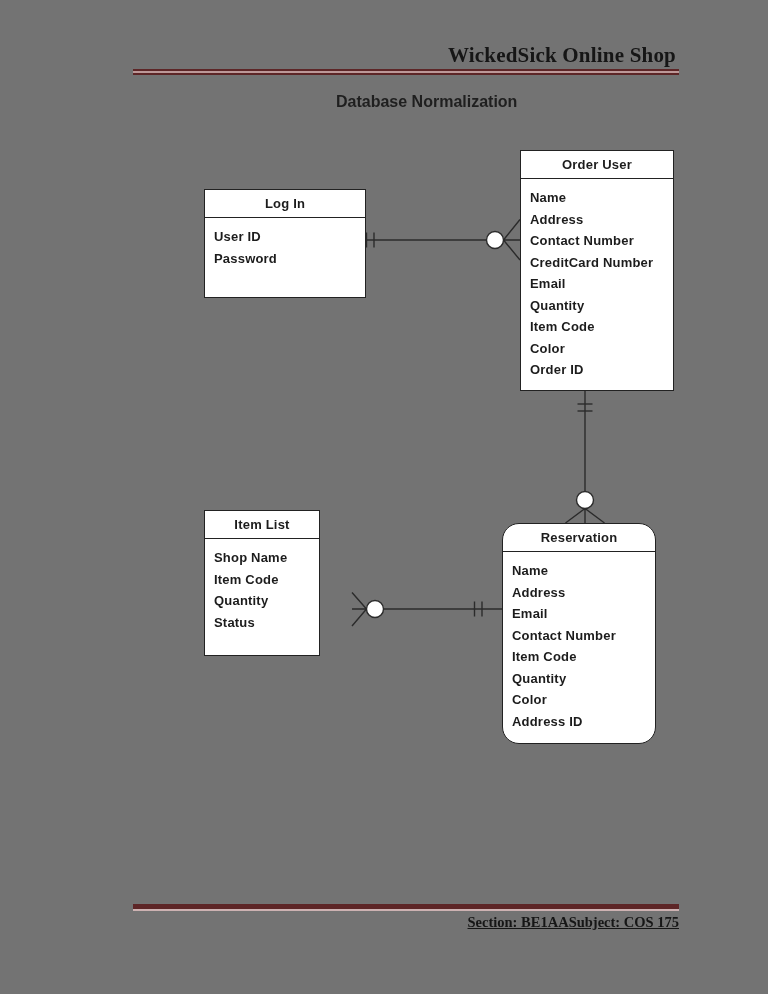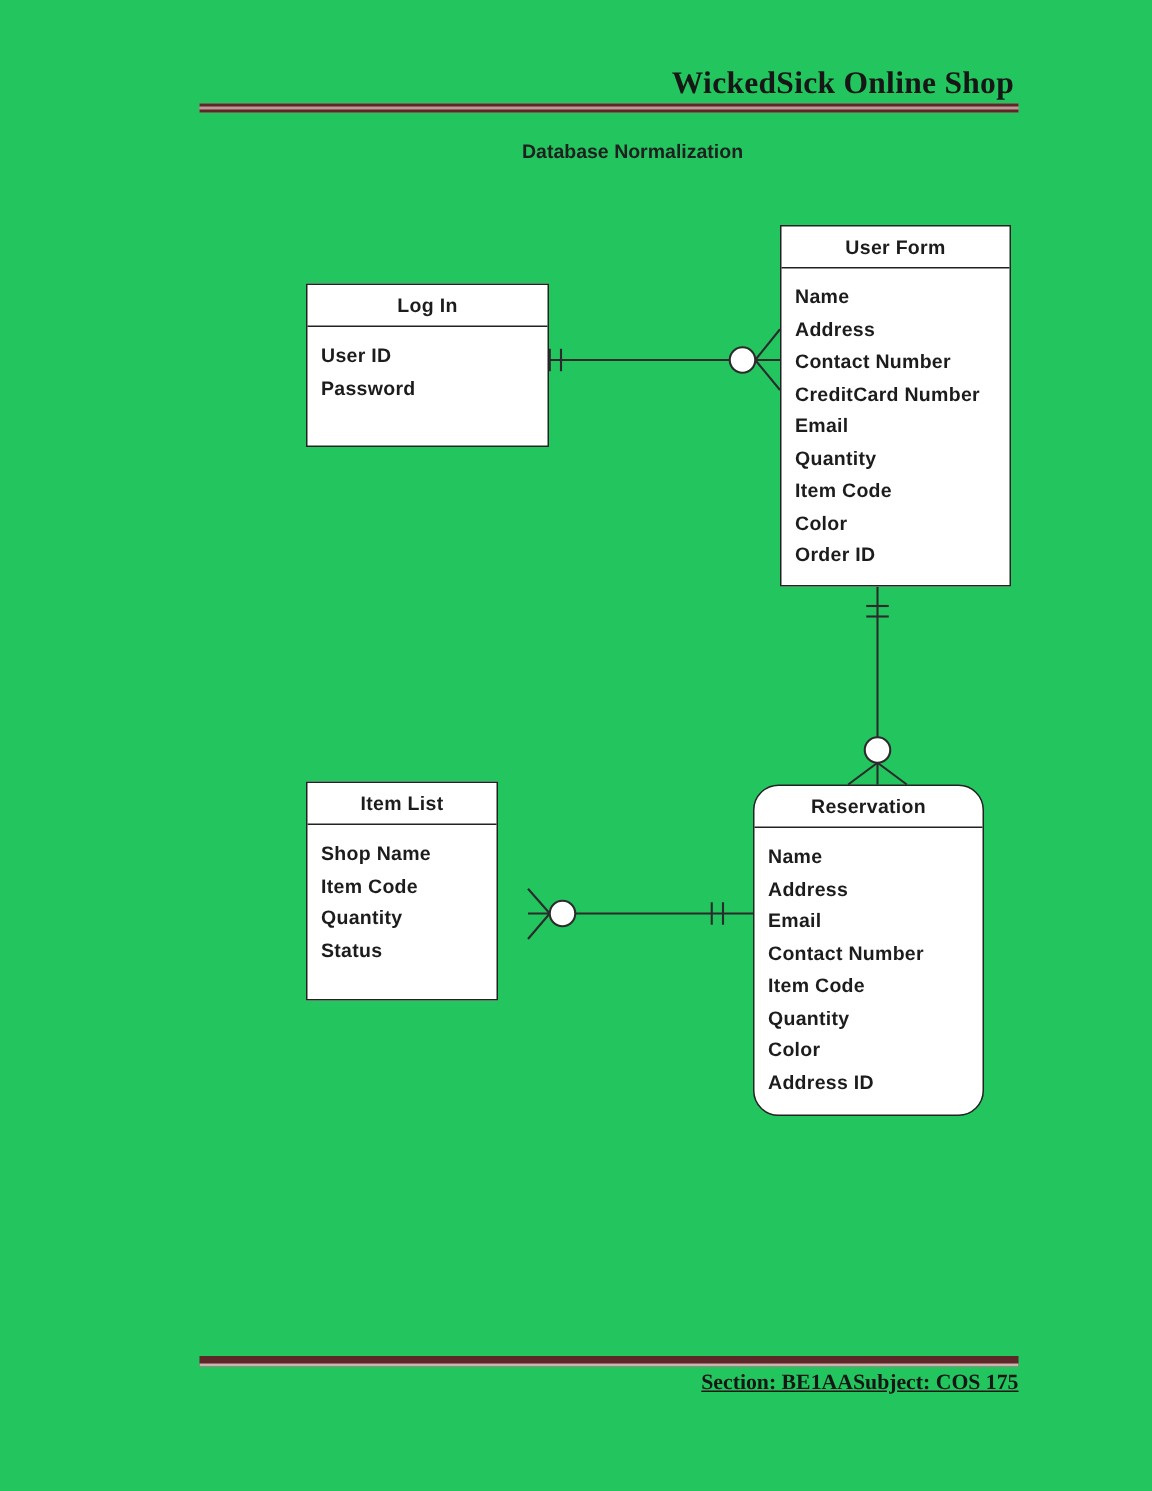--- a/index.html
+++ b/index.html
@@ -1,20 +1,20 @@
 <!DOCTYPE html>
 <html><head>
 <meta charset="utf-8">
 <style>
   html, body { margin: 0; padding: 0; background: #ffffff; }
   .page {
     position: relative;
     width: 768px;
     height: 994px;
-    background: #22c55e;
+    background: #737373;
     font-family: "Liberation Sans", sans-serif;
     color: #1c1c1c;
     overflow: hidden;
   }
 
   
   .header-title {
     position: absolute;
     left: 133px; top: 43px; width: 543px;
     text-align: right;
@@ -27,22 +27,22 @@
   }
   .header-rule {
     position: absolute;
     left: 133px; top: 69px; width: 546px; height: 2px;
     background: #bd9898;
     border-top: 2.5px solid #5d2627;
     border-bottom: 2.5px solid #5d2627;
   }
   .doc-title {
     position: absolute;
-    left: 348px; top: 93px;
-    font-size: 13px;
+    left: 336px; top: 93px;
+    font-size: 16px;
     font-weight: 700;
     color: #1f1f1f;
   }
   .footer-rule {
     position: absolute;
     left: 133px; top: 904px; width: 546px; height: 5px;
     background: #5d2627;
     border-bottom: 2px solid #cdb2b2;
   }
   .footer-row {
@@ -78,21 +78,21 @@
   }
   .attr {
     font-size: 13px;
     font-weight: 700;
     line-height: 21.5px;
     letter-spacing: 0.2px;
     white-space: nowrap;
   }
   #entity-login       { left: 204px; top: 189px; width: 162px; height: 109px; }
   #entity-order-form  { left: 520px; top: 150px; width: 154px; height: 241px; }
-  #entity-item-list   { left: 204px; top: 521px; width: 128px; height: 146px; }
+  #entity-item-list   { left: 204px; top: 510px; width: 116px; height: 146px; }
   #entity-reservation { left: 502px; top: 523px; width: 154px; height: 221px; border-radius: 17px; }
 
   
   .connectors {
     position: absolute;
     left: 0; top: 0;
     width: 768px; height: 994px;
     pointer-events: none;
   }
   .connectors line, .connectors path {
@@ -158,21 +158,21 @@
   <div class="entity" id="entity-login">
     <div class="entity-header">Log In</div>
     <div class="entity-attrs">
 
     <div class="attr">User ID</div>
         <div class="attr">Password</div>
       </div>
   </div>
 
   <div class="entity" id="entity-order-form">
-    <div class="entity-header">User Form</div>
+    <div class="entity-header">Order User</div>
     <div class="entity-attrs">
 
     <div class="attr">Name</div>
         <div class="attr">Address</div>
         <div class="attr">Contact Number</div>
         <div class="attr">CreditCard Number</div>
         <div class="attr">Email</div>
         <div class="attr">Quantity</div>
         <div class="attr">Item Code</div>
         <div class="attr">Color</div>

